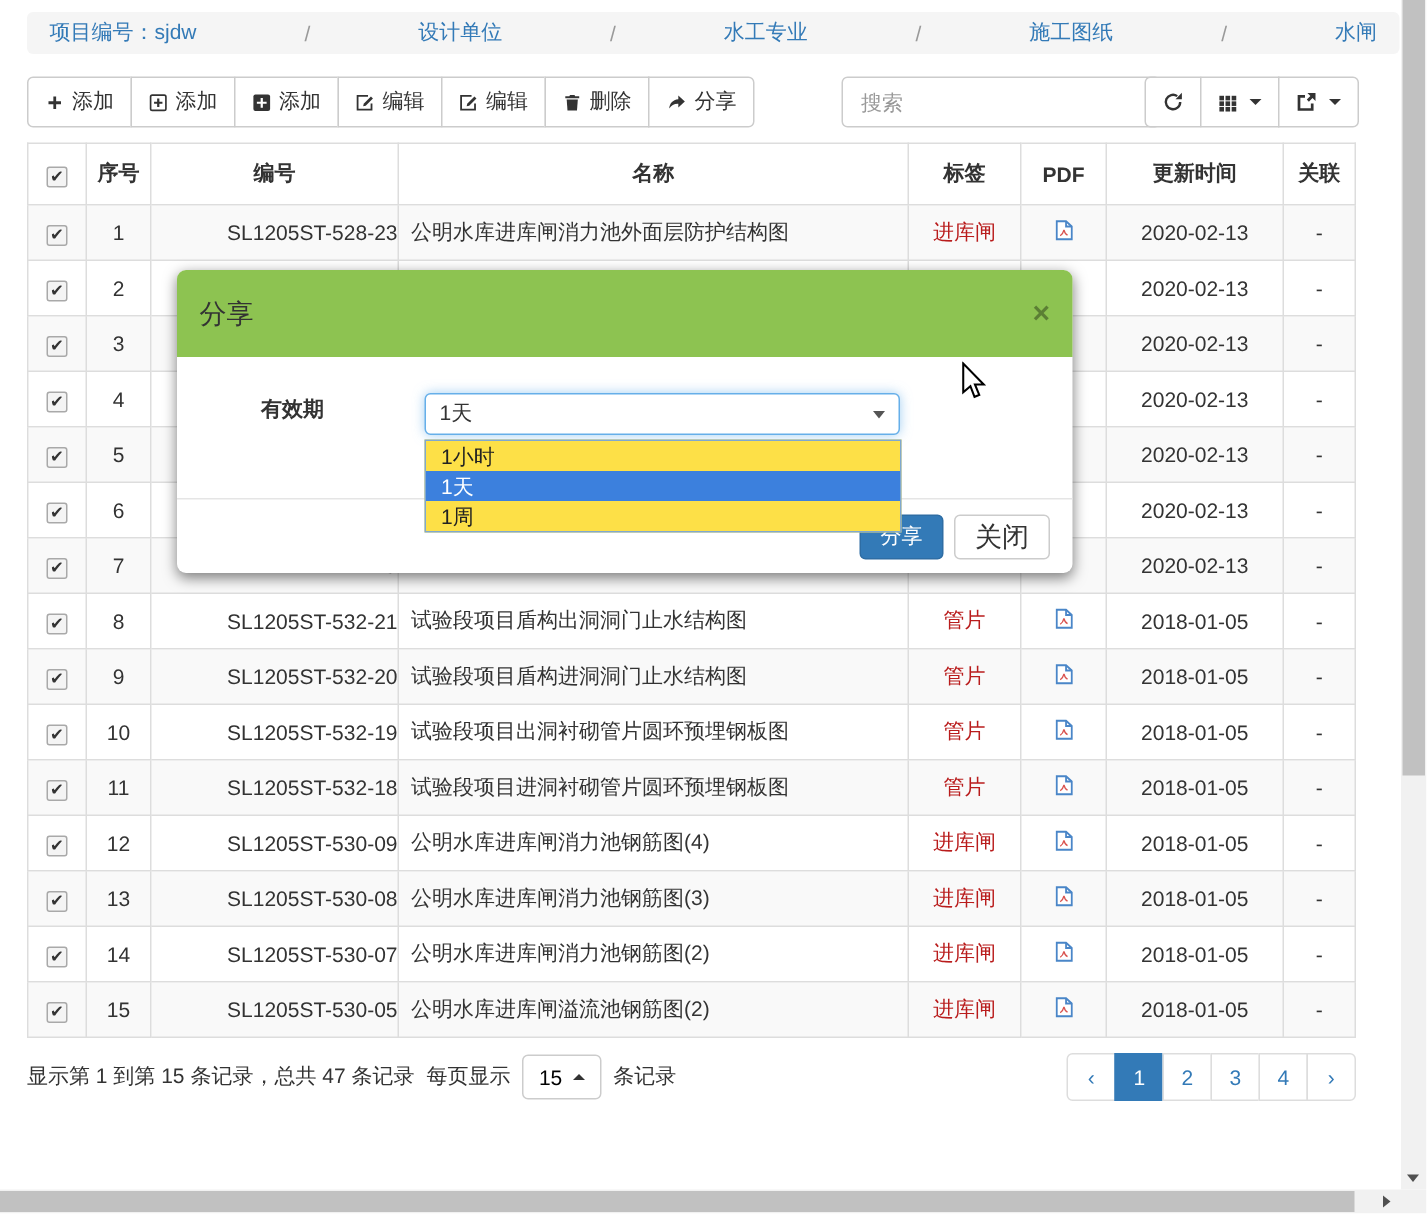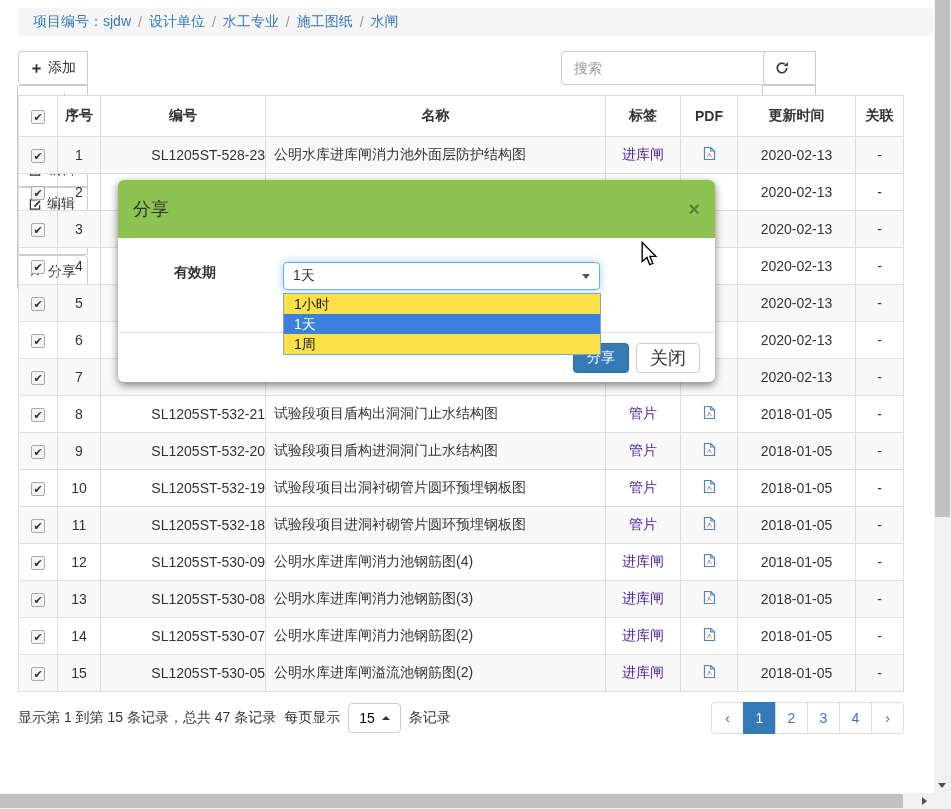--- a/index.html
+++ b/index.html
@@ -4,27 +4,27 @@
 <style>
   * { box-sizing: border-box; margin:0; padding:0; }
   html,body { width:951px; height:809px; }
   body {
     font-family:"Liberation Sans","DejaVu Sans",sans-serif;
     font-size:14px; color:#333; background:#fff;
     position:relative; overflow:hidden;
   }
   
   .breadcrumb { position:absolute; left:18px; top:8px; width:915px; height:28px;
-    background:#f5f5f5; border-radius:4px; padding:6px 15px; display:flex; align-items:center; gap:7px; }
+    background:#f5f5f5; border-radius:4px; padding:6px 15px; display:flex; align-items:center; gap:7px;justify-content:space-between; }
   .bc-link { color:#337ab7; text-decoration:none; cursor:pointer; }
   .bc-sep { color:#999; }
   
   .btn { height:34px; background:#fff; border:1px solid #ccc; color:#333; font-size:14px;
     display:inline-flex; align-items:center; gap:5px; padding:0 11px; cursor:pointer; }
-  .btn-group { position:absolute; display:flex;flex-direction:column; }
+  .btn-group { position:absolute; display:flex; }
   .btn-group .btn + .btn { margin-left:-1px; }
   .btn-group .btn:first-child { border-radius:4px 0 0 4px; }
   .btn-group .btn:last-child { border-radius:0 4px 4px 0; }
   .btn-group .btn:only-child { border-radius:4px; }
   .grp-left { left:18px; top:51px; }
   .grp-right { left:763px; top:51px; }
   .search { position:absolute; left:561px; top:51px; width:213px; height:34px;
     border:1px solid #ccc; border-radius:4px; padding:0 12px; font-size:14px; color:#333;
     font-family:inherit; }
   .search::placeholder { color:#999; }
@@ -34,21 +34,21 @@
     border-left:4px solid transparent; border-right:4px solid transparent; }
   .icon { display:inline-flex; align-items:center; }
   
   table { position:absolute; left:18px; top:95px; width:885px; border-collapse:collapse; table-layout:fixed; }
   th, td { border:1px solid #ddd; vertical-align:middle; text-align:center; font-size:14px; }
   th { height:41px; font-weight:bold; background:#fff; }
   td { height:37px; padding:0; }
   td.col-code { text-align:right; padding-left:10px; white-space:nowrap; overflow:hidden; }
   td.col-name { text-align:left; padding-left:8px; white-space:nowrap; overflow:hidden; }
   tbody tr:nth-child(odd) { background:#f9f9f9; }
-  .tag-link { color:#4c1d95; text-decoration:none; cursor:pointer; }
+  .tag-link { color:#b91c1c; text-decoration:none; cursor:pointer; }
   .cb { display:inline-block; width:14px; height:14px; border:1px solid #a9a9a9; border-radius:2px;
     background:#f4f4f4; font-size:11px; line-height:12px; color:#333; text-align:center; cursor:pointer; }
   .pdf-link { display:inline-block; cursor:pointer; line-height:0; }
   
   .table-footer { position:absolute; left:18px; top:702px; height:32px; display:flex; align-items:center; gap:8px; }
   .page-size-btn { height:30px; border:1px solid #ccc; border-radius:4px; background:#fff;
     display:inline-flex; align-items:center; gap:7px; padding:0 10px; cursor:pointer; font-size:14px; }
   .pagination { position:absolute; left:711px; top:702px; display:flex; }
   .page-btn { min-width:33px; height:32px; border:1px solid #ddd; background:#fff; color:#337ab7;
     display:flex; align-items:center; justify-content:center; cursor:pointer; font-size:14px; }

